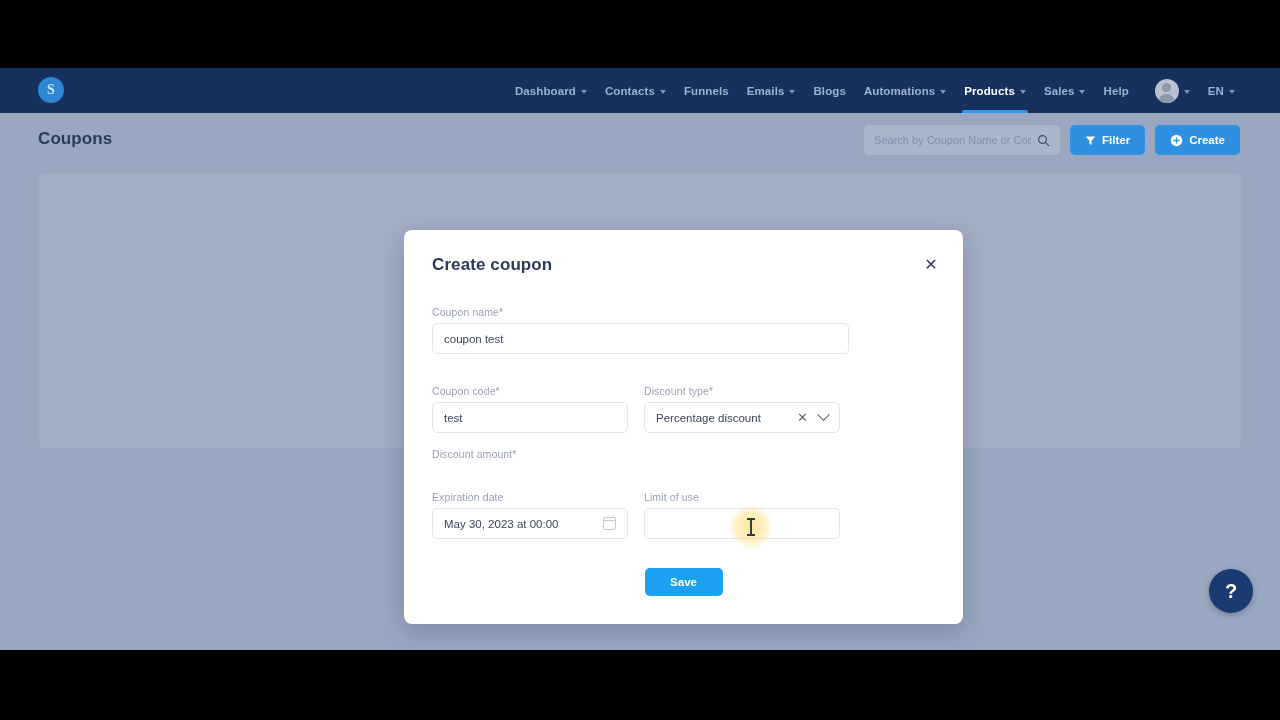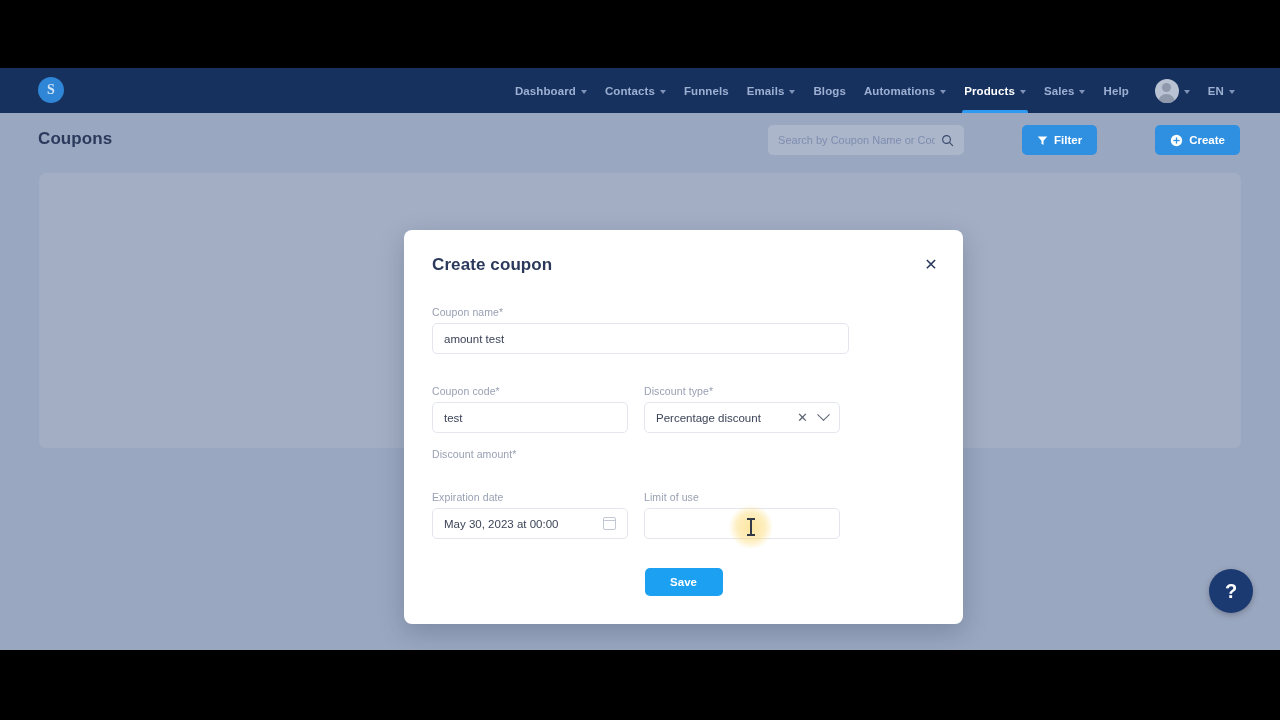--- a/index.html
+++ b/index.html
@@ -181,21 +181,20 @@
     font-size: 11.5px;
     font-weight: bold;
     display: flex;
     align-items: center;
     justify-content: center;
     gap: 6px;
     padding: 0 15px;
     border: none;
     cursor: pointer;
     font-family: "Liberation Sans", sans-serif;
-    margin-left: 48px;
   }
 
   
   #content-panel {
     position: absolute;
     left: 39px; top: 105px;
     width: 1202px;
     height: 275px;
     background: #a3aec4;
     border-radius: 7px;
@@ -456,21 +455,21 @@
       <div id="modal-title">Create coupon</div>
       <div id="modal-close">✕</div>
 
       <div class="form">
 
         <div class="full">
           <div class="field-label">
             <span>Coupon name</span><span class="req">*</span>
           </div>
           <div class="input-box">
-            <span class="val">amount test</span>
+            <span class="val">coupon test</span>
           </div>
         </div>
 
         <div class="row">
           <div class="col">
             <div class="field-label">
               <span>Coupon code</span><span class="req">*</span>
             </div>
             <div class="input-box">
               <span class="val">test</span>

